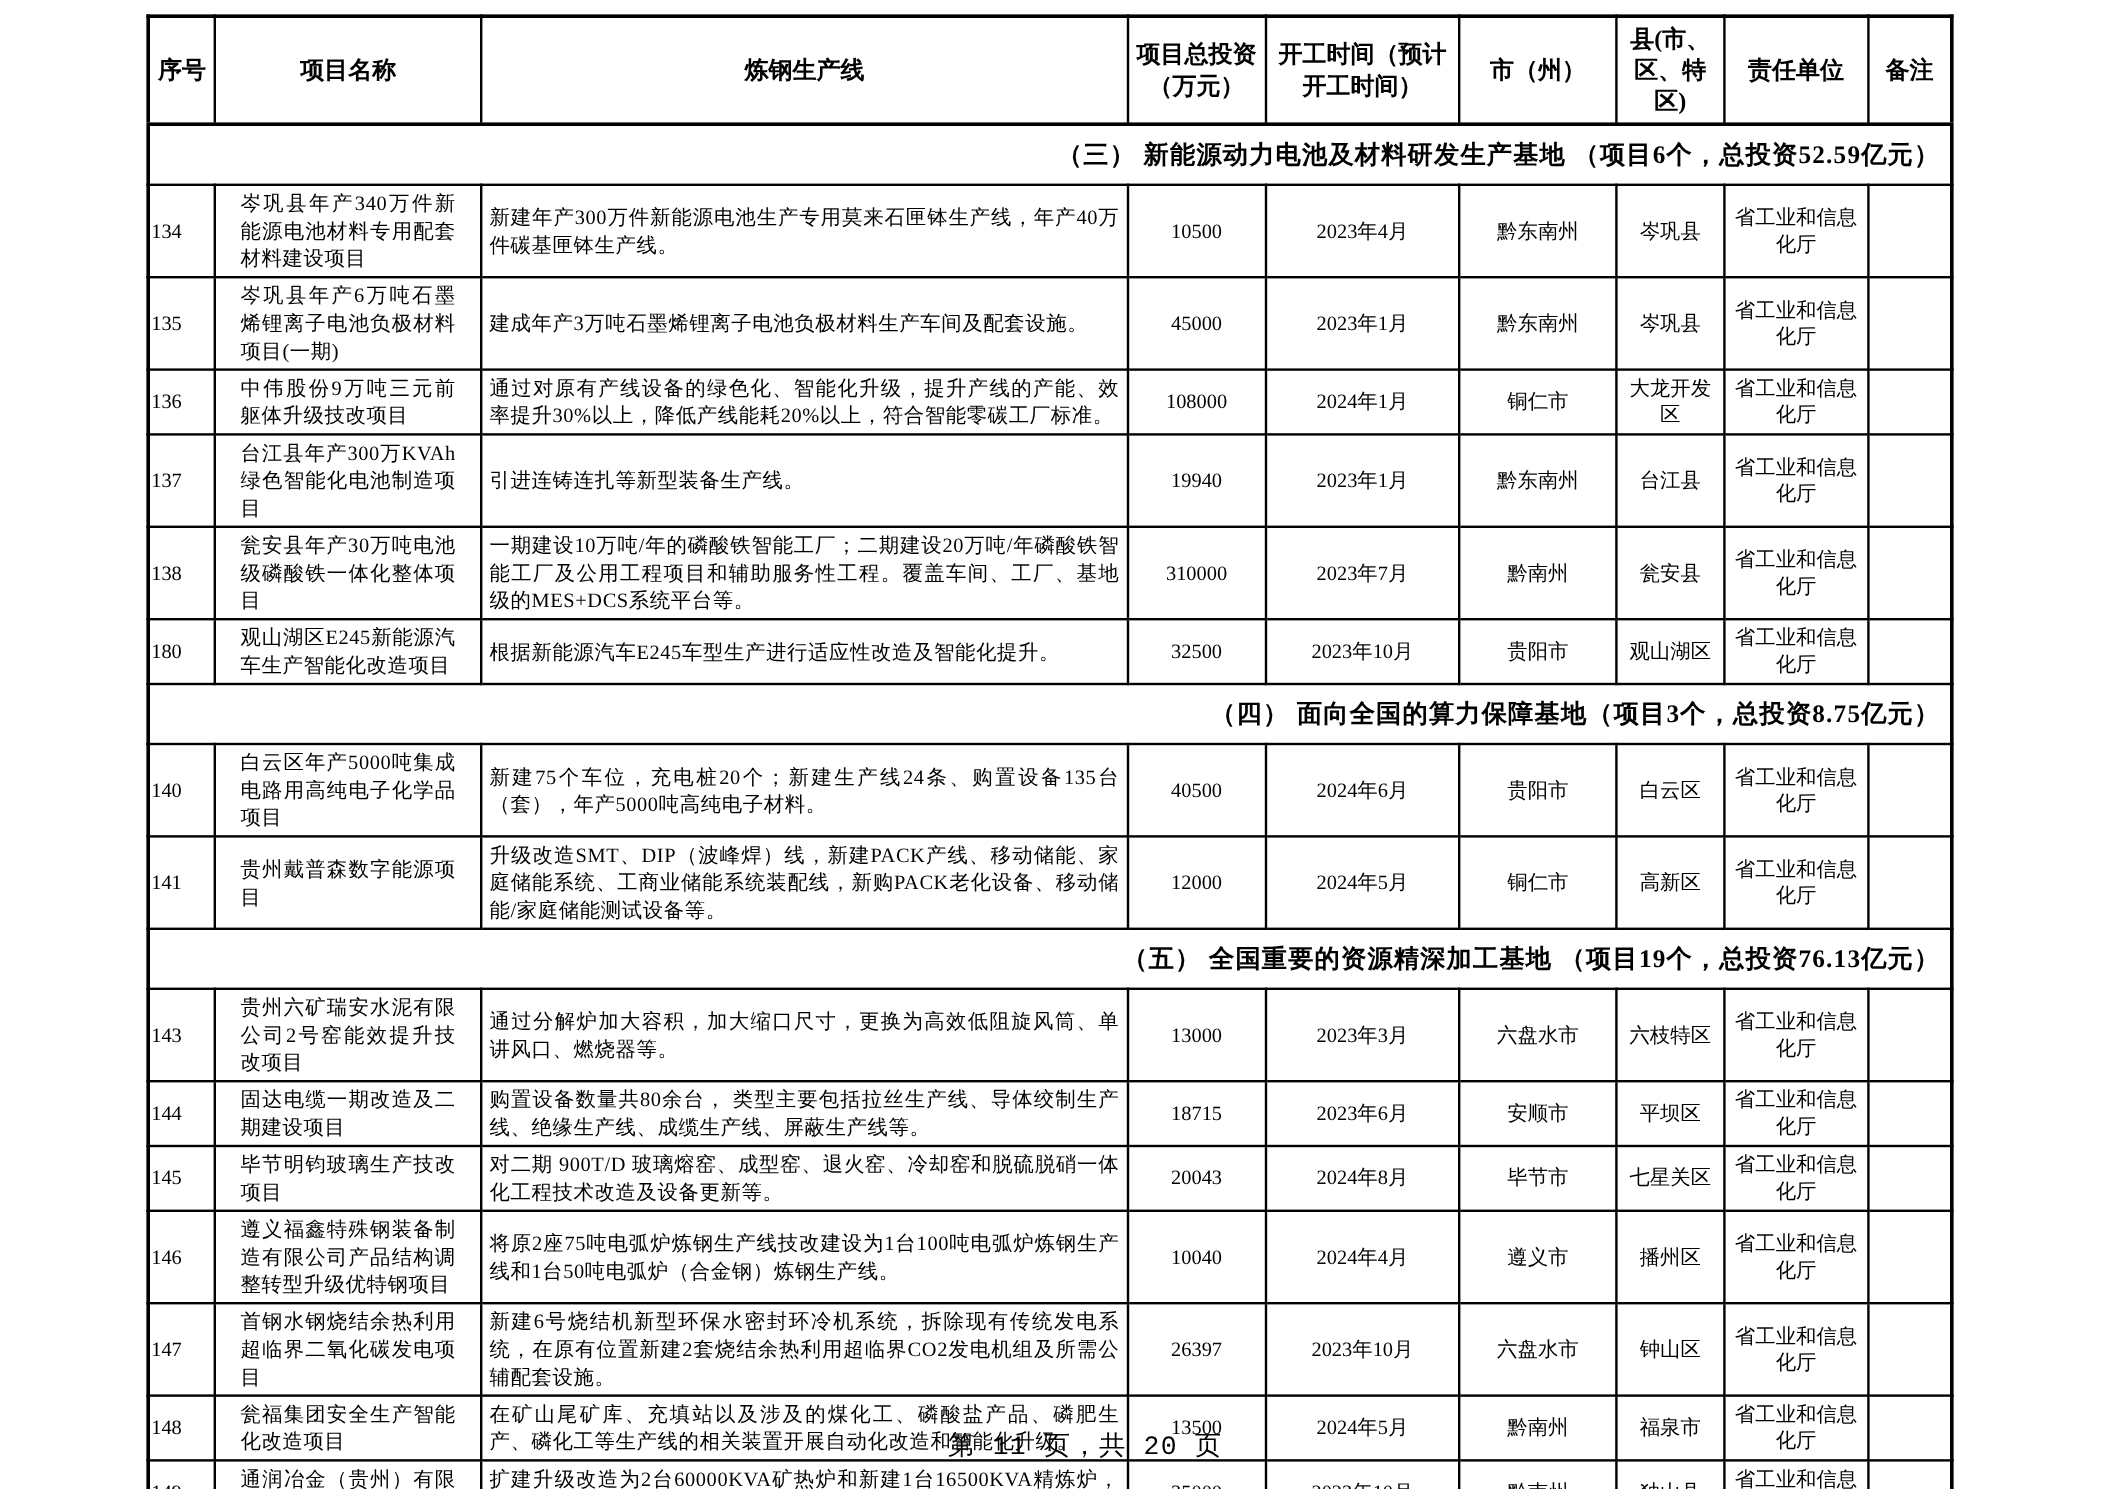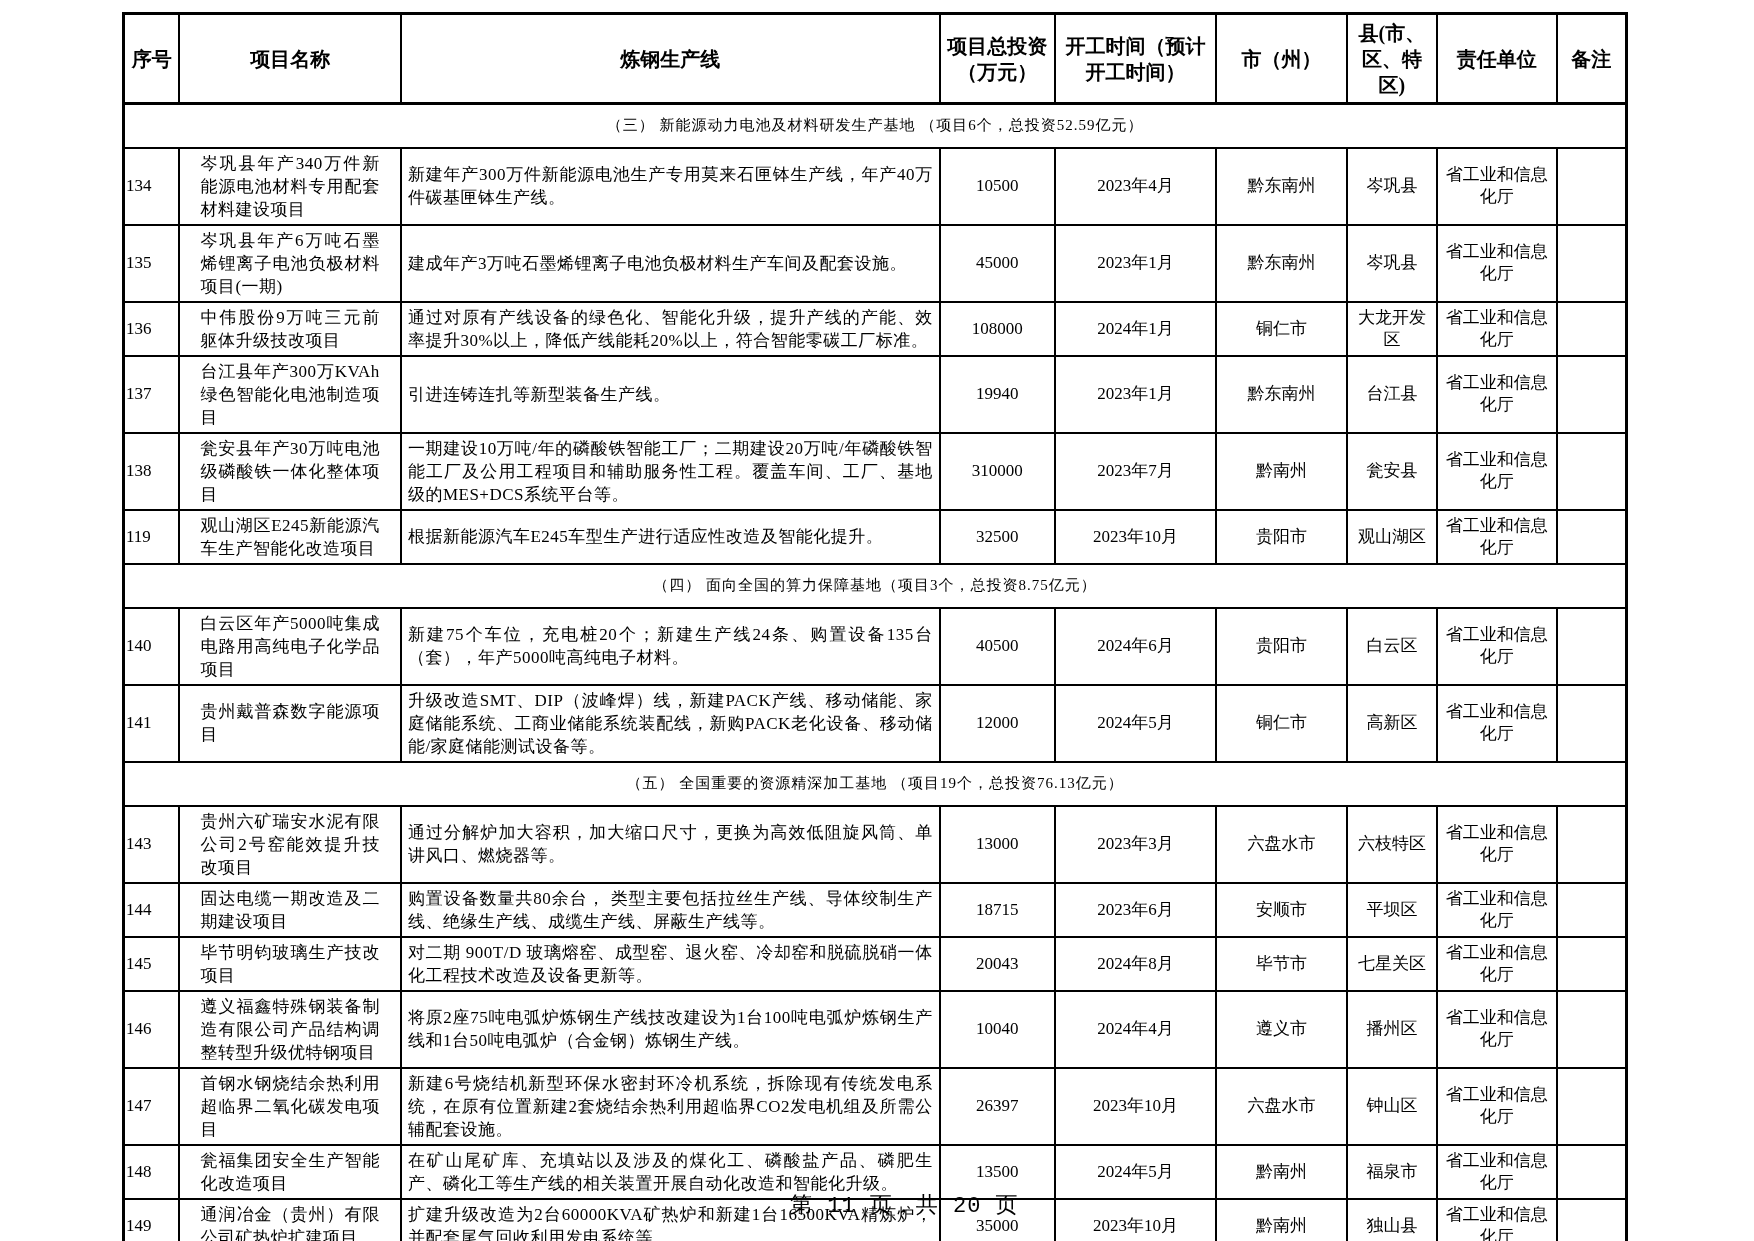--- a/index.html
+++ b/index.html
@@ -43,23 +43,23 @@
   thead tr{height:90px;border-bottom:3px solid #000;}
   thead th{
     font-size:20px;
     font-weight:bold;
     text-align:center;
     line-height:26px;
     padding:2px 3px;
   }
 
   td.section-cell{
-    font-size:15px;
-    font-weight:normal;
-    text-align:center;
+    font-size:21px;
+    font-weight:bold;
+    text-align:right;
     padding:10px 8px;
     height:44px;
     letter-spacing:1px;
   }
   td.cell-no{
     text-align:left;
     font-size:17px;
   }
   td.cell-name{
     font-size:17px;
@@ -182,21 +182,21 @@
           <td class="cell-name">瓮安县年产30万吨电池级磷酸铁一体化整体项目</td>
           <td class="cell-content">一期建设10万吨/年的磷酸铁智能工厂；二期建设20万吨/年磷酸铁智能工厂及公用工程项目和辅助服务性工程。覆盖车间、工厂、基地级的MES+DCS系统平台等。</td>
           <td class="cell-investment">310000</td>
           <td class="cell-start">2023年7月</td>
           <td class="cell-city">黔南州</td>
           <td class="cell-county">瓮安县</td>
           <td class="cell-unit">省工业和信息化厅</td>
           <td class="cell-note"></td>
         </tr>
         <tr class="item-row">
-          <td class="cell-no">119</td>
+          <td class="cell-no">180</td>
           <td class="cell-name">观山湖区E245新能源汽车生产智能化改造项目</td>
           <td class="cell-content">根据新能源汽车E245车型生产进行适应性改造及智能化提升。</td>
           <td class="cell-investment">32500</td>
           <td class="cell-start">2023年10月</td>
           <td class="cell-city">贵阳市</td>
           <td class="cell-county">观山湖区</td>
           <td class="cell-unit">省工业和信息化厅</td>
           <td class="cell-note"></td>
         </tr>
         <tr>

